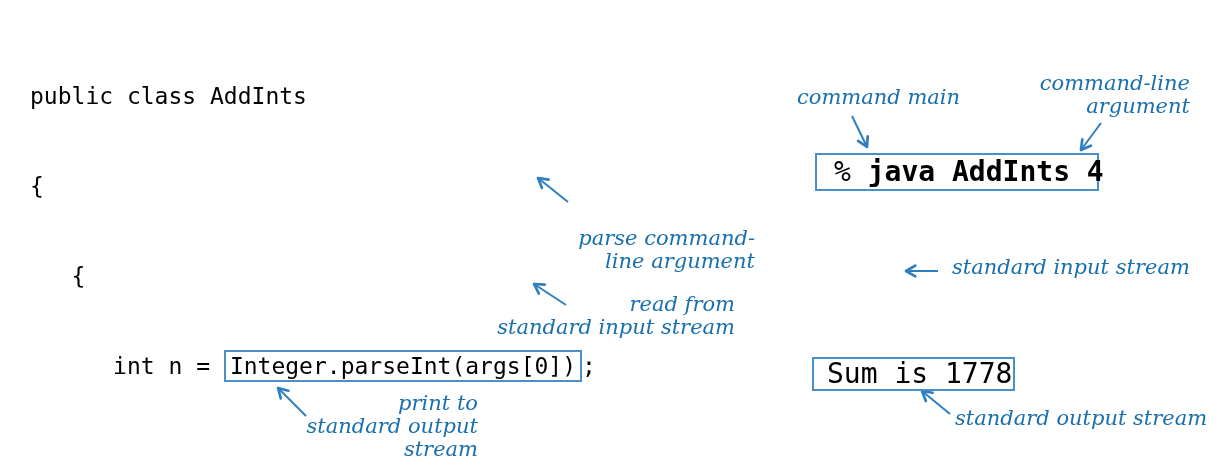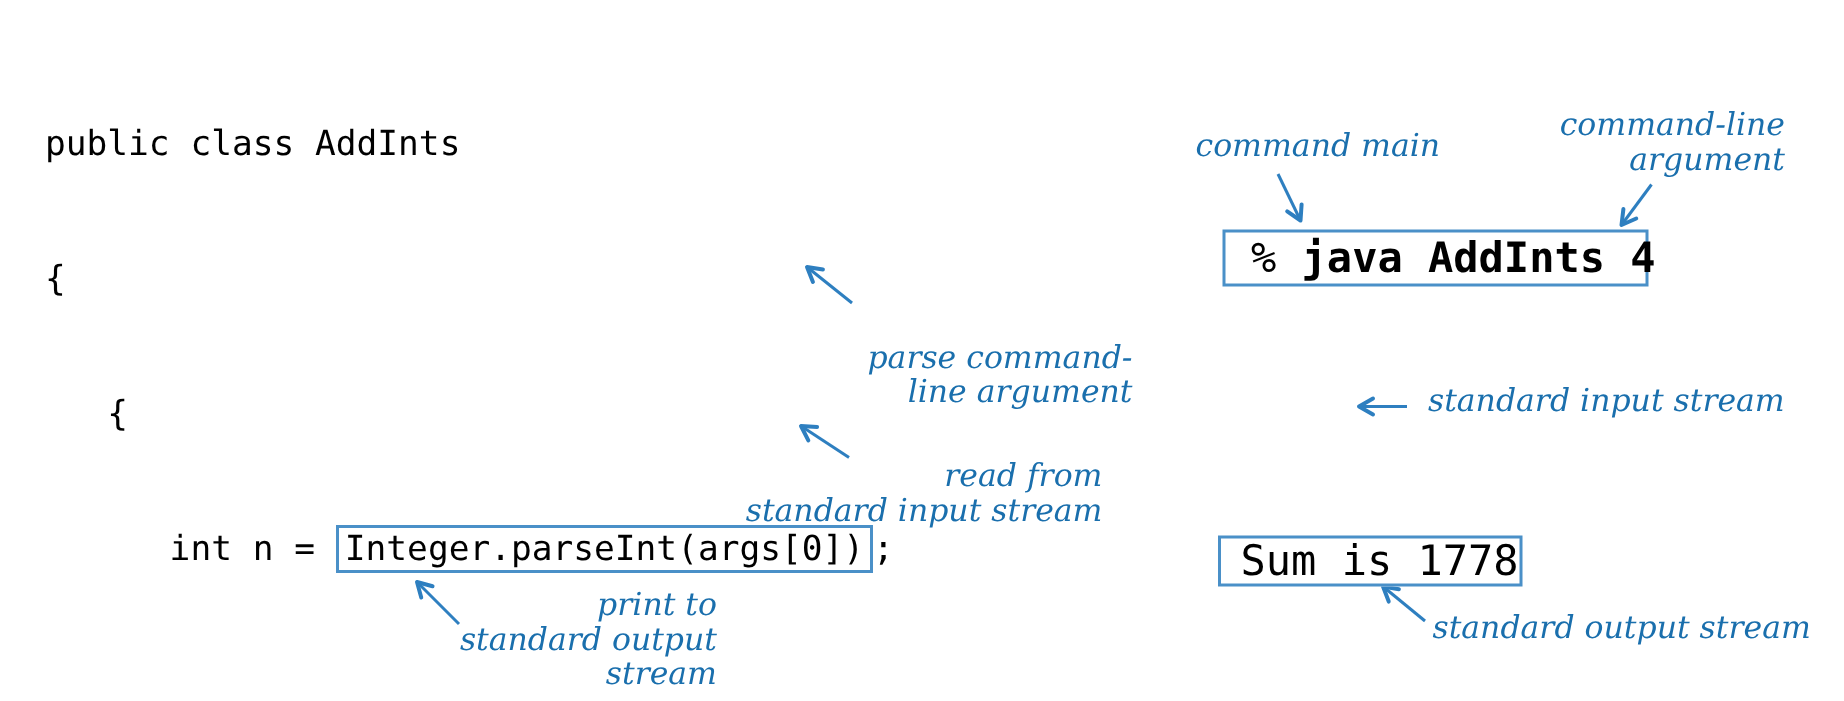--- a/index.html
+++ b/index.html
@@ -95,21 +95,21 @@
     
     
     
     
     
     
   </div>
 
   <div class="note center" style="left:550px;top:191px;width:205px;margin-top:36px;">parse command-
 line argument</div>
-  <div class="note center" style="left:495px;top:306px;width:240px;">read from
+  <div class="note center" style="left:495px;top:293px;width:240px;">read from
 standard input stream</div>
   <div class="note center" style="left:248px;top:392px;width:230px;">print to
 standard output stream</div>
 
   <div class="note nowrap" style="left:797px;top:86px;">command main</div>
   <div class="note center" style="left:1030px;top:72px;width:160px;">command-line
 argument</div>
   <div class="note nowrap" style="left:952px;top:256px;">standard input stream</div>
   <div class="note nowrap" style="left:955px;top:407px;">standard output stream</div>
 

